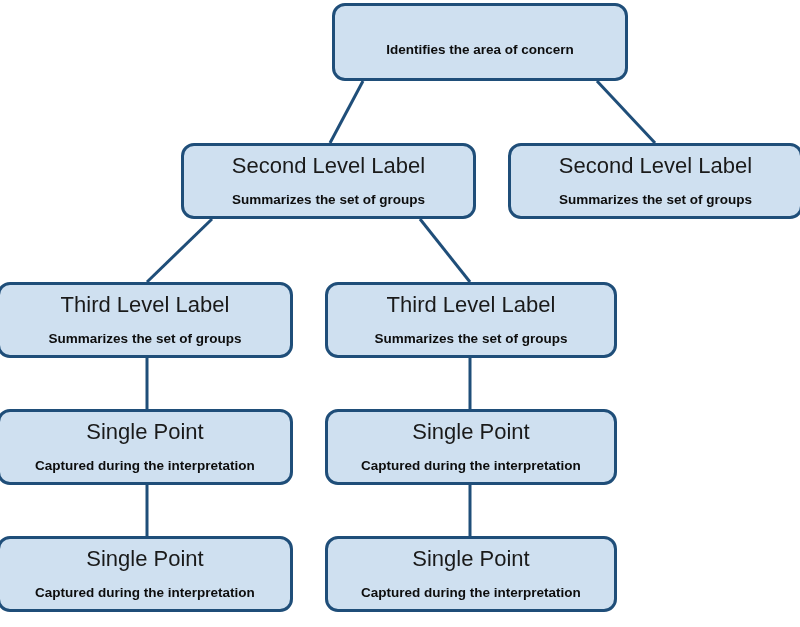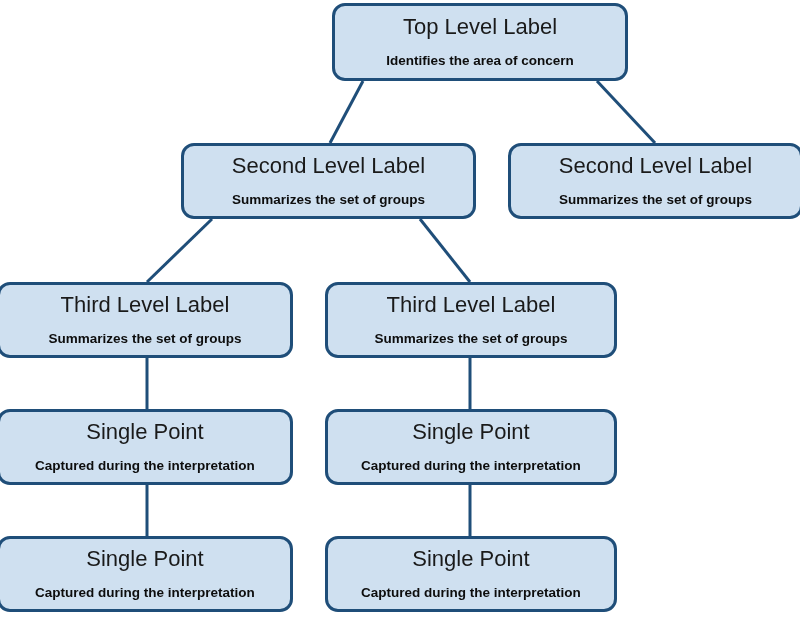--- a/index.html
+++ b/index.html
@@ -64,21 +64,20 @@
       <line x1="212" y1="219" x2="147" y2="282" stroke="#1f4e79" stroke-width="3" stroke-linecap="butt"></line>
       <line x1="420" y1="219" x2="470" y2="282" stroke="#1f4e79" stroke-width="3" stroke-linecap="butt"></line>
       <line x1="147" y1="358" x2="147" y2="409" stroke="#1f4e79" stroke-width="3" stroke-linecap="butt"></line>
       <line x1="470" y1="358" x2="470" y2="409" stroke="#1f4e79" stroke-width="3" stroke-linecap="butt"></line>
       <line x1="147" y1="485" x2="147" y2="536" stroke="#1f4e79" stroke-width="3" stroke-linecap="butt"></line>
       <line x1="470" y1="485" x2="470" y2="536" stroke="#1f4e79" stroke-width="3" stroke-linecap="butt"></line>
     </svg>
 
   <div id="nodes-layer">
       <div class="node" style="left: 332px; top: 3px; width: 296px; height: 78px; background: rgb(207, 224, 240); border-color: rgb(31, 78, 121);">
-        <div class="title" style="color: rgb(26, 26, 26);">Top Level Label</div>
         <div class="subtitle" style="color: rgb(13, 13, 13);">Identifies the area of concern</div>
       </div>
       <div class="node" style="left: 181px; top: 143px; width: 295px; height: 76px; background: rgb(207, 224, 240); border-color: rgb(31, 78, 121);">
         <div class="title" style="color: rgb(26, 26, 26);">Second Level Label</div>
         <div class="subtitle" style="color: rgb(13, 13, 13);">Summarizes the set of groups</div>
       </div>
       <div class="node" style="left: 508px; top: 143px; width: 295px; height: 76px; background: rgb(207, 224, 240); border-color: rgb(31, 78, 121);">
         <div class="title" style="color: rgb(26, 26, 26);">Second Level Label</div>
         <div class="subtitle" style="color: rgb(13, 13, 13);">Summarizes the set of groups</div>
       </div>

